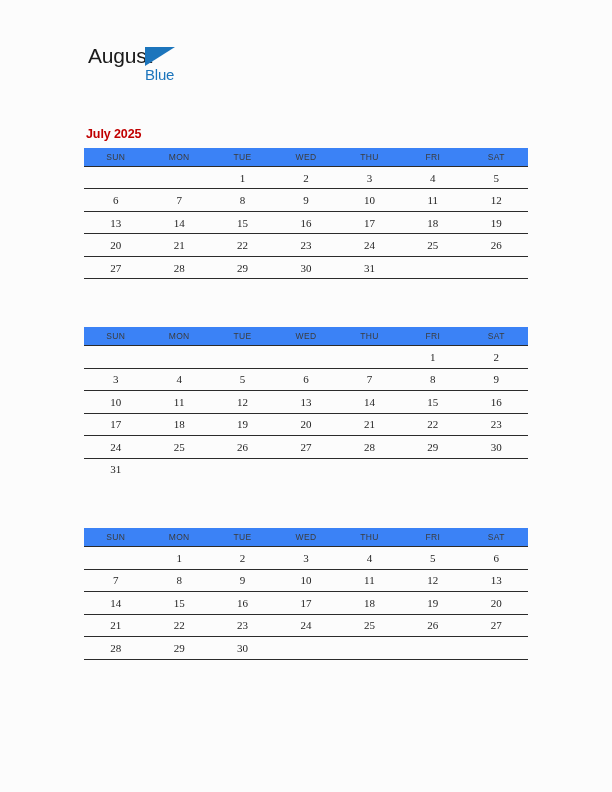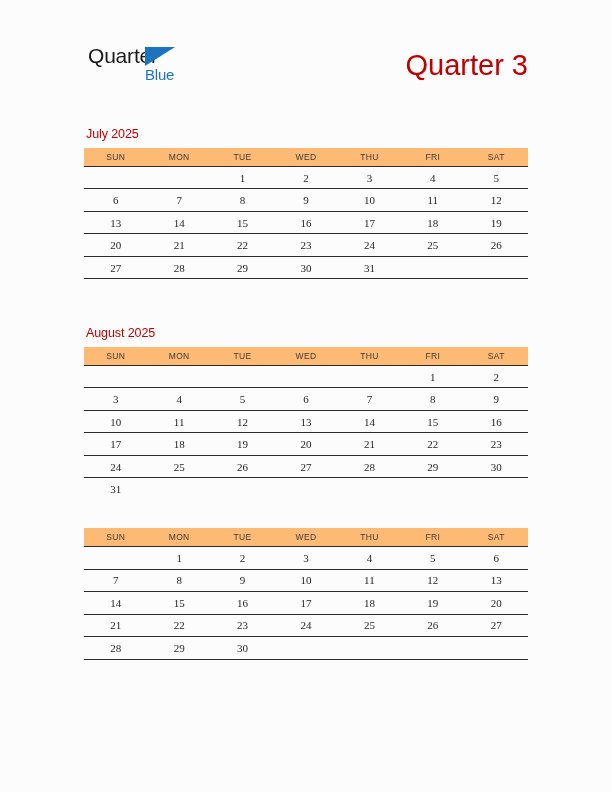--- a/index.html
+++ b/index.html
@@ -89,34 +89,34 @@
     left: 84px;
     width: 444px;
   }
   .month-block.m0 { top: 128px; }
   .month-block.m1 { top: 327px; }
   .month-block.m2 { top: 528px; }
 
   .month-title {
     font-family: "Liberation Sans", sans-serif;
     font-size: 12.5px;
-    font-weight: normal;
+    font-weight: bold;
     color: #c00000;
     margin: 0 0 6px 2px;
     line-height: 1.1;
     letter-spacing: -0.1px;
   }
 
   table.cal {
     border-collapse: collapse;
     width: 444px;
     table-layout: fixed;
   }
   table.cal th {
-    background: #fdba74;
+    background: #3b82f6;
     font-family: "Liberation Sans", sans-serif;
     font-size: 8.5px;
     font-weight: normal;
     color: #3b3b3b;
     text-align: center;
     height: 18px;
     padding: 0;
     border: none;
     border-bottom: 1.1px solid #2b2b2b;
     letter-spacing: 0.3px;
@@ -137,26 +137,25 @@
   }
 </style>
 </head>
 <body>
 
 <div class="page">
 
   <div class="header">
 
     <div class="logo">
-      <span class="logo-general">Quarter</span>
+      <span class="logo-general">August</span>
       <span class="logo-triangle"></span>
       <span class="logo-blue">Blue</span>
     </div>
 
-    <div class="quarter-title">Quarter 3</div>
 
   </div>
 
   <div class="month-block m0">
     <div class="month-title">July 2025</div>
     <table class="cal">
       <thead>
         <tr>
           <th>SUN</th>
           <th>MON</th>
@@ -211,21 +210,20 @@
             <td>30</td>
             <td>31</td>
             <td></td>
             <td></td>
           </tr>
         </tbody>
     </table>
   </div>
 
   <div class="month-block m1">
-    <div class="month-title">August 2025</div>
     <table class="cal">
       <thead>
         <tr>
           <th>SUN</th>
           <th>MON</th>
           <th>TUE</th>
           <th>WED</th>
           <th>THU</th>
           <th>FRI</th>
           <th>SAT</th>

